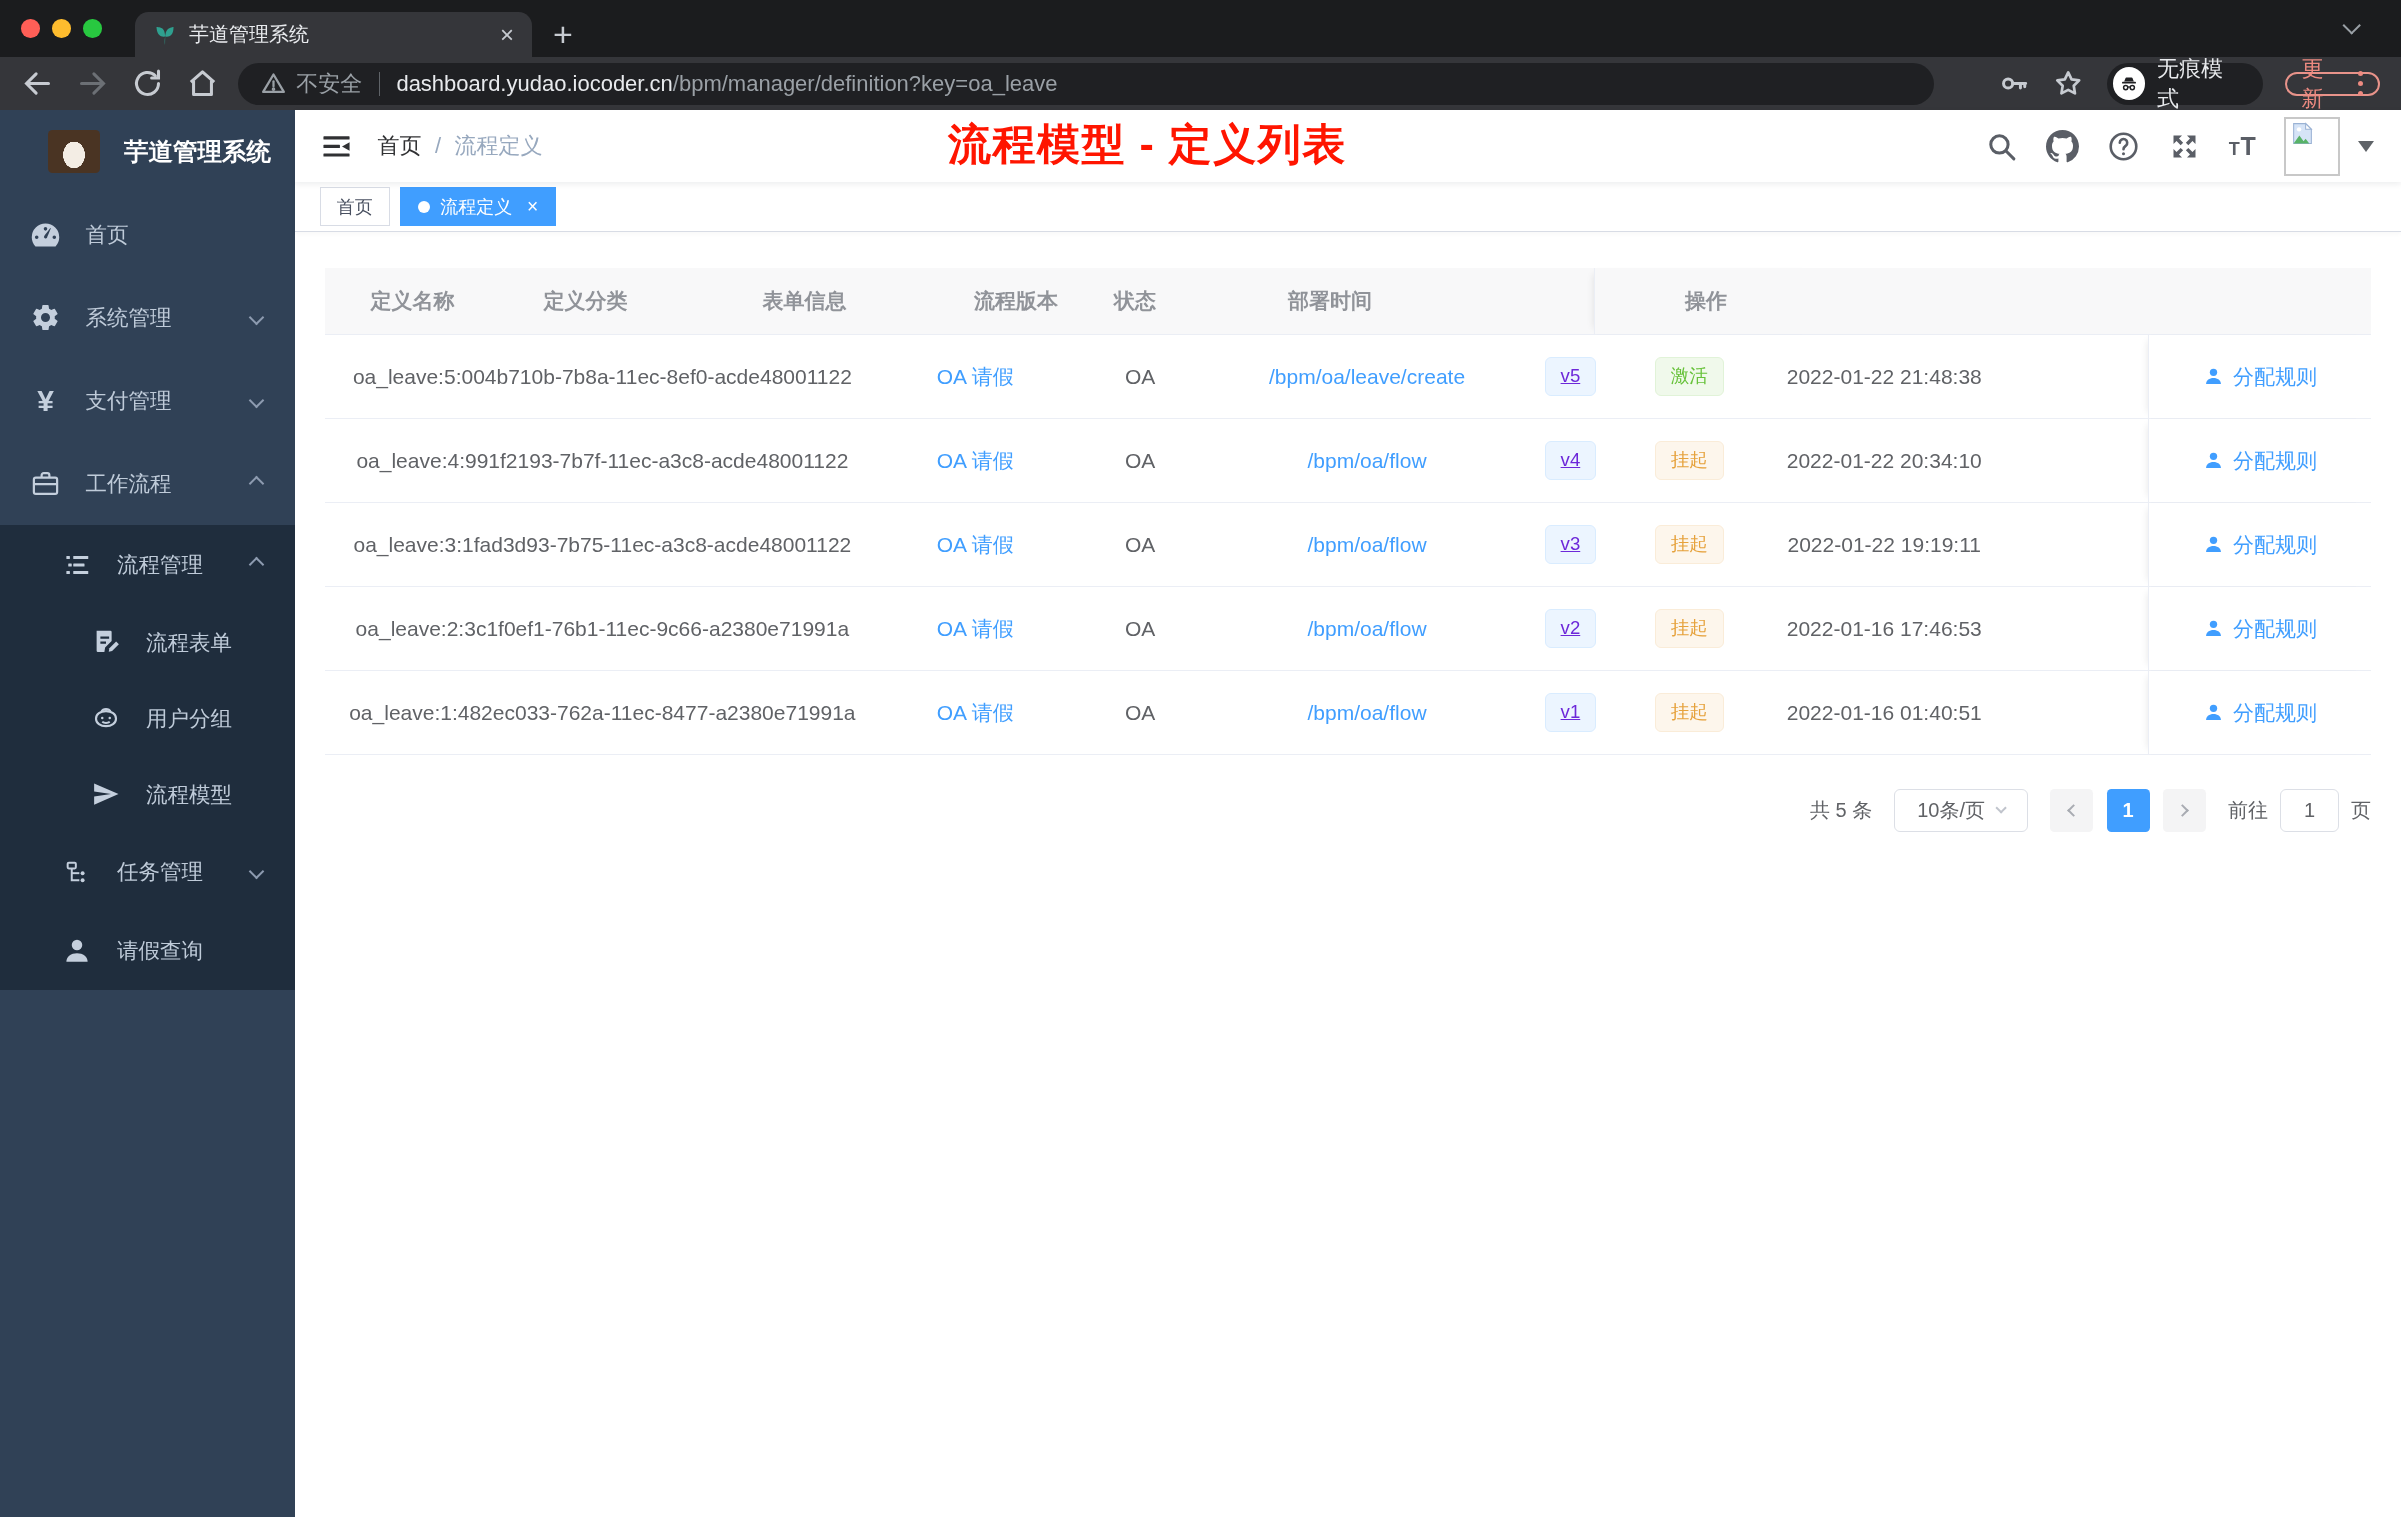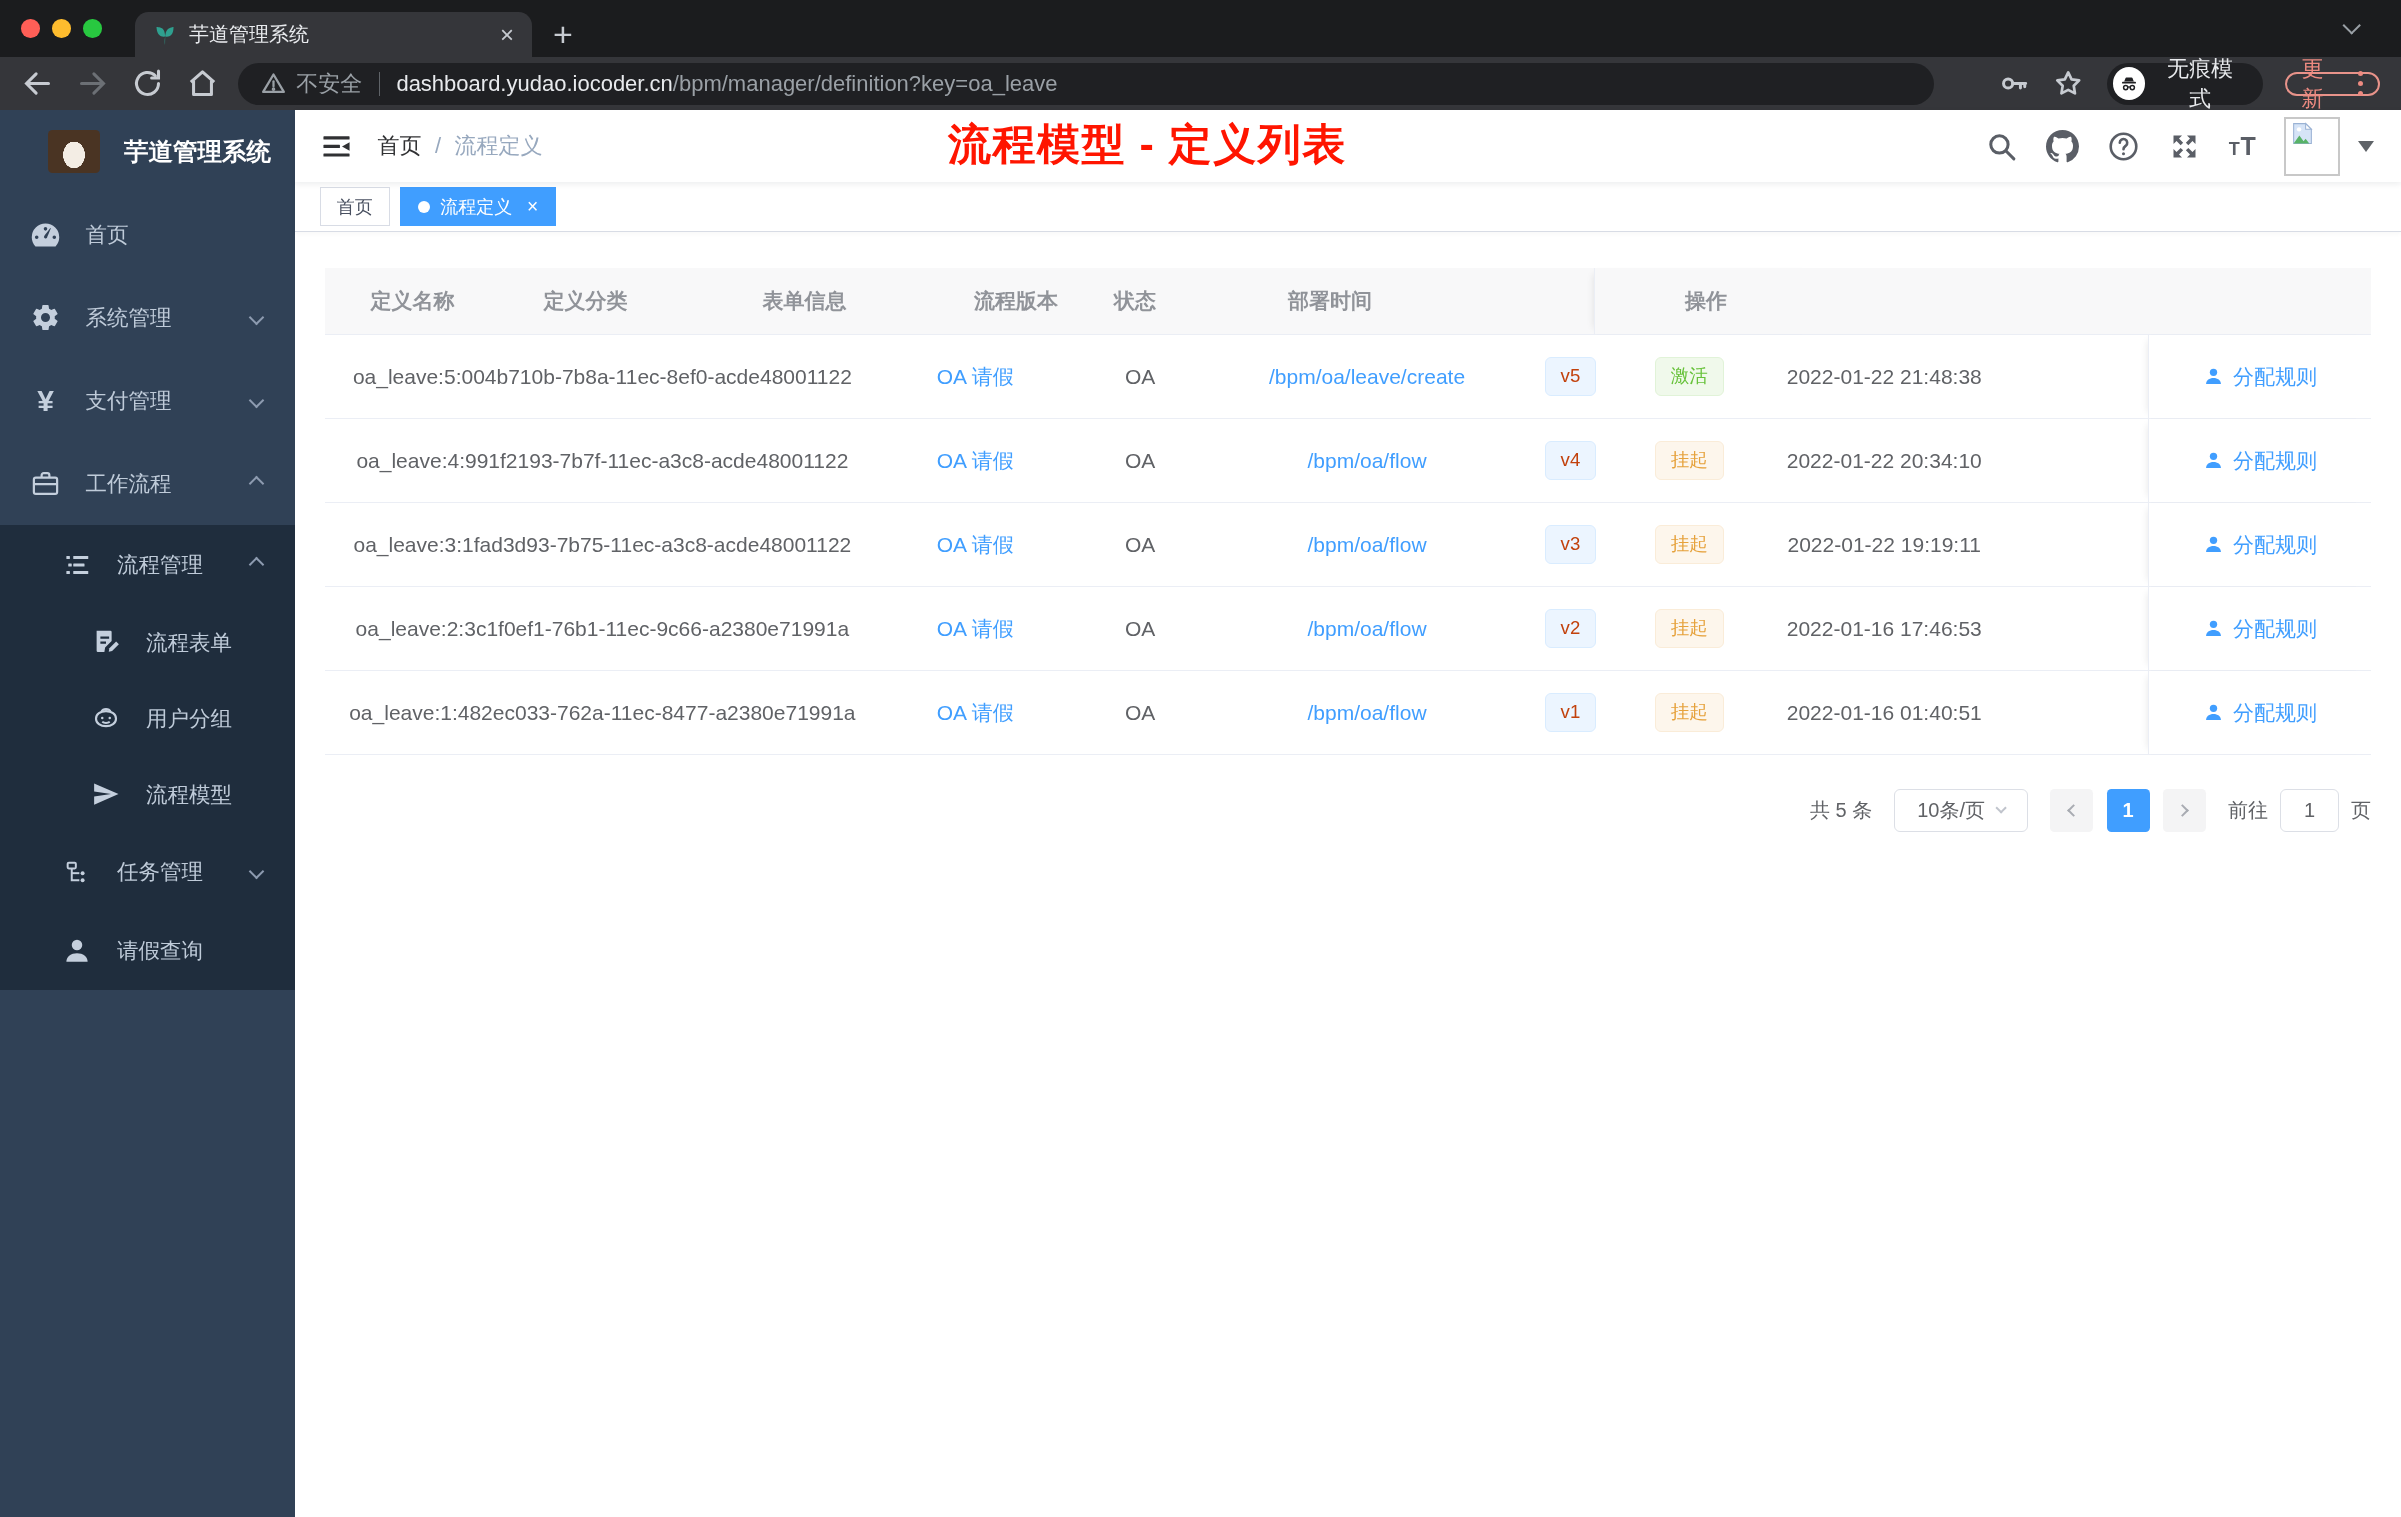--- a/index.html
+++ b/index.html
@@ -23,21 +23,21 @@
   .nicon { width:33px; height:33px; color:#c7cbd1; }
   .nicon.dim { color:#6c7075; }
   .urlbar { width:1715px; height:42px; border-radius:21.5px; background:#1f2023; margin-left:19.3px;
     display:flex; align-items:center; padding:0 22px; font-size:22px; white-space:nowrap; }
   .sec-label { color:#9aa0a6; margin-left:9px; }
   .url-div { width:1.5px; height:24px; background:#5f6368; margin:0 16.3px; }
   .url-host { color:#e8eaed; }
   .url-path { color:#9aa0a6; }
   .tool-right { display:flex; align-items:center; margin-left:64px; gap:22px; }
   .incog { height:42px; background:#1f2023; border-radius:21.5px; display:flex; align-items:center;
-    padding:0 19.3px 0 6px; gap:12px;text-align:center; }
+    padding:0 19.3px 0 6px; gap:12px; }
   .incog-label { color:#e8eaed; font-size:22px; }
   .incog-circle { width:33px; height:33px; background:#fff; border-radius:50%; display:flex;
     align-items:center; justify-content:center; }
   .update-btn { height:24px; border:2.2px solid #e8938a; border-radius:22px; display:flex; align-items:center;
     gap:13.4px; padding:0 15px; color:#ed8a80; font-size:22px; }
   .vdots { display:flex; flex-direction:column; gap:4.5px; }
   .vdots i { width:5.2px; height:5.2px; border-radius:50%; background:#ed8a80; }
 
   
   .app { display:flex; height:1408px; }
@@ -91,21 +91,21 @@
   .tbl { width:2046px; font-size:21px; color:#606266; }
   .tr { display:flex; align-items:center; height:84px; border-bottom:1.5px solid #ebeef5; background:#fff; }
   .tr.head { height:67px; background:#f8f8f9; color:#909399; font-weight:bold; }
   .td { text-align:center; white-space:nowrap; overflow:hidden; }
   .c1{width:555px}.c2{width:175px}.c3{width:171px}.c4{width:267px}.c5{width:156px}
   .c6{width:82px}.c7{width:308px}.c8{width:110px}.c9{width:223px}
   .c9 { border-left:1.5px solid #ebeef5; align-self:stretch; display:flex; align-items:center;
     justify-content:center; box-shadow:-6px 0 7.4px -6px rgba(0,0,0,.10); }
   .link { color:#409eff;margin-left:16px; }
   .badge { display:inline-block; border-radius:6px; padding:9px 15px; font-size:18.6px; line-height:1; }
-  .badge.ver { background:#ecf5ff; border:1.5px solid #d9ecff; color:#c2410c; }
+  .badge.ver { background:#ecf5ff; border:1.5px solid #d9ecff; color:#6d28d9;text-decoration:underline; }
   .badge.success { background:#f0f9eb; border:1.5px solid #e1f3d8; color:#67c23a; }
   .badge.warning { background:#fdf6ec; border:1.5px solid #faecd8; color:#e6a23c; }
   .action-link { color:#409eff; display:inline-flex; align-items:center; gap:9px; }
   .action-link svg { width:21px; height:21px; }
 
   
   .pagination { width:2046px; margin-top:34px; display:flex; align-items:center;
     justify-content:flex-end; gap:22px; font-size:20px; color:#606266; }
   .psel { width:134px; height:43px; border:1.5px solid #dcdfe6; border-radius:6px; display:flex;
     align-items:center; justify-content:center; gap:12px; color:#606266; }

